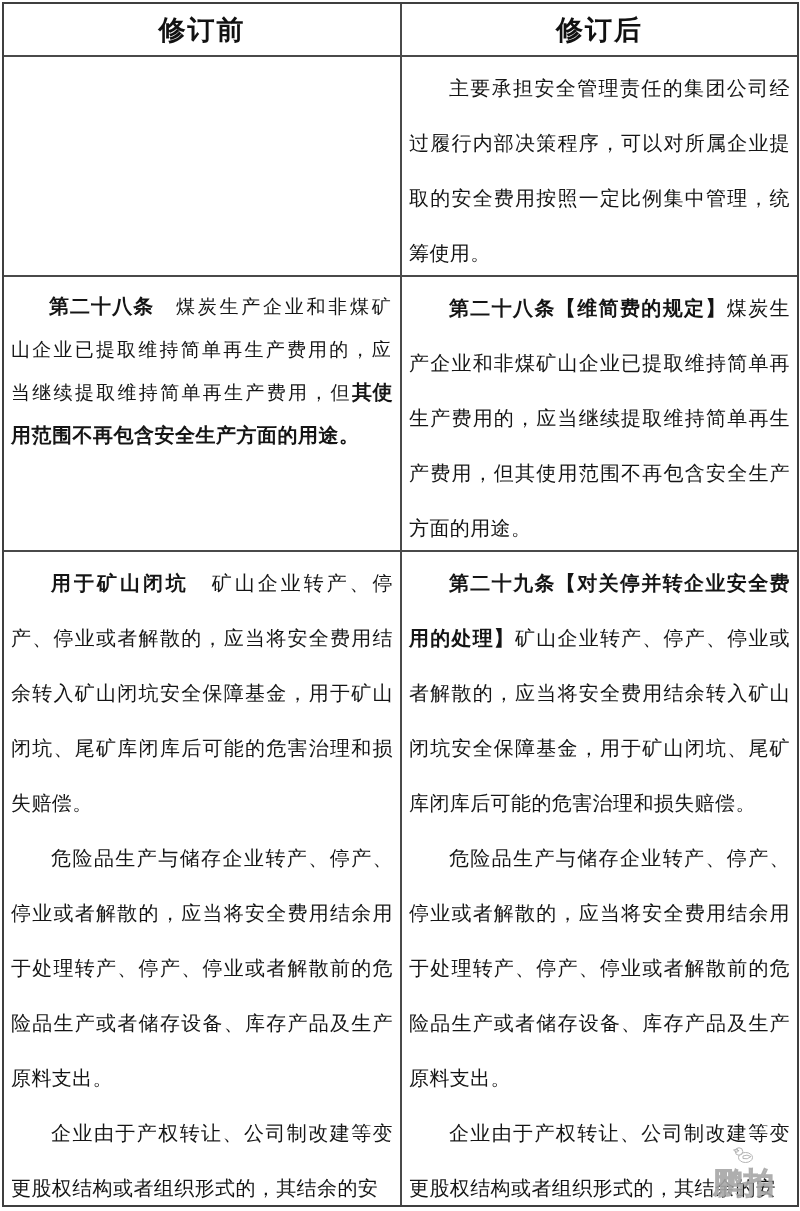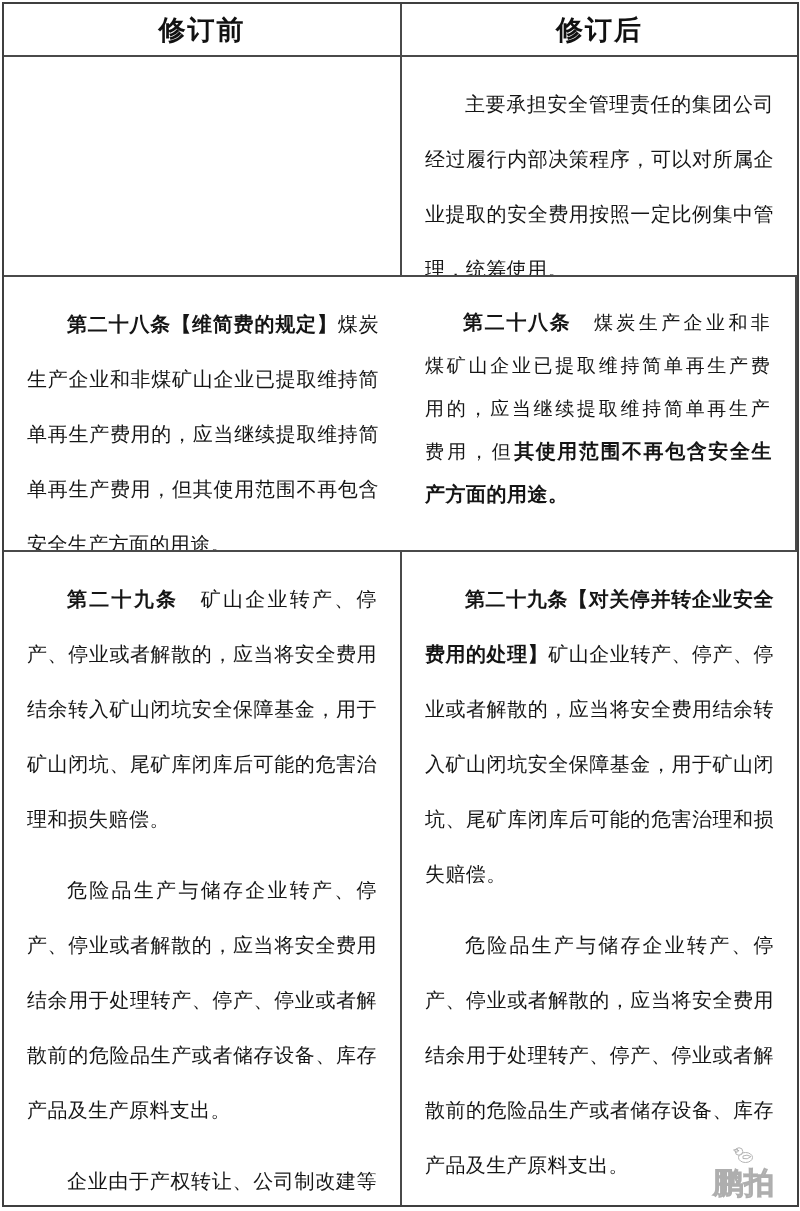--- a/index.html
+++ b/index.html
@@ -34,21 +34,21 @@
   .th {
     display: flex;
     align-items: center;
     justify-content: center;
     font-size: 27px;
     font-weight: 700;
     letter-spacing: 2px;
     color: #111;
   }
   .para {
-    margin: 16px;
+    margin: 0;
     text-indent: 2em;
     text-align: justify;
     font-size: 20px;
     line-height: 55px;
     letter-spacing: 0.4px;
   }
   .head { font-weight: 700; }
   
   .cell-serif { font-family: "Liberation Serif", serif; }
   .cell-serif .para {
@@ -94,29 +94,29 @@
   <div class="tbl">
 
     <div class="cell th b-r b-b">修订前</div>
     <div class="cell th b-b">修订后</div>
 
     <div class="cell b-r b-b"></div>
     <div class="cell b-b">
       <p class="para">主要承担安全管理责任的集团公司经过履行内部决策程序，可以对所属企业提取的安全费用按照一定比例集中管理，统筹使用。</p>
     </div>
 
+    <div class="cell b-r b-b cell-serif">
+      <p class="para"><b class="head">第二十八条</b><span>　煤炭生产企业和非煤矿山企业已提取维持简单再生产费用的，应当继续提取维持简单再生产费用，但</span><b class="bold-tail">其使用范围不再包含安全生产方面的用途。</b></p>
+    </div>
     <div class="cell b-b">
       <p class="para"><b class="head">第二十八条【维简费的规定】</b><span>煤炭生产企业和非煤矿山企业已提取维持简单再生产费用的，应当继续提取维持简单再生产费用，但其使用范围不再包含安全生产方面的用途。</span></p>
     </div>
-    <div class="cell b-r b-b cell-serif">
-      <p class="para"><b class="head">第二十八条</b><span>　煤炭生产企业和非煤矿山企业已提取维持简单再生产费用的，应当继续提取维持简单再生产费用，但</span><b class="bold-tail">其使用范围不再包含安全生产方面的用途。</b></p>
-    </div>
 
     <div class="cell b-r">
-      <p class="para"><b class="head">第二十九条</b><span>　矿山企业转产、停产、停业或者解散的，应当将安全费用结余转入矿山闭坑安全保障基金，用于矿山闭坑、尾矿库闭库后可能的危害治理和损失赔偿。</span></p>
+      <p class="para"><b class="head">用于矿山闭坑</b><span>　矿山企业转产、停产、停业或者解散的，应当将安全费用结余转入矿山闭坑安全保障基金，用于矿山闭坑、尾矿库闭库后可能的危害治理和损失赔偿。</span></p>
       <p class="para">危险品生产与储存企业转产、停产、停业或者解散的，应当将安全费用结余用于处理转产、停产、停业或者解散前的危险品生产或者储存设备、库存产品及生产原料支出。</p>
       <p class="para">企业由于产权转让、公司制改建等变更股权结构或者组织形式的，其结余的安</p>
     </div>
     <div class="cell">
       <p class="para"><b class="head">第二十九条【对关停并转企业安全费用的处理】</b><span>矿山企业转产、停产、停业或者解散的，应当将安全费用结余转入矿山闭坑安全保障基金，用于矿山闭坑、尾矿库闭库后可能的危害治理和损失赔偿。</span></p>
       <p class="para">危险品生产与储存企业转产、停产、停业或者解散的，应当将安全费用结余用于处理转产、停产、停业或者解散前的危险品生产或者储存设备、库存产品及生产原料支出。</p>
       <p class="para">企业由于产权转让、公司制改建等变更股权结构或者组织形式的，其结余的安</p>
     </div>
   </div>
 

